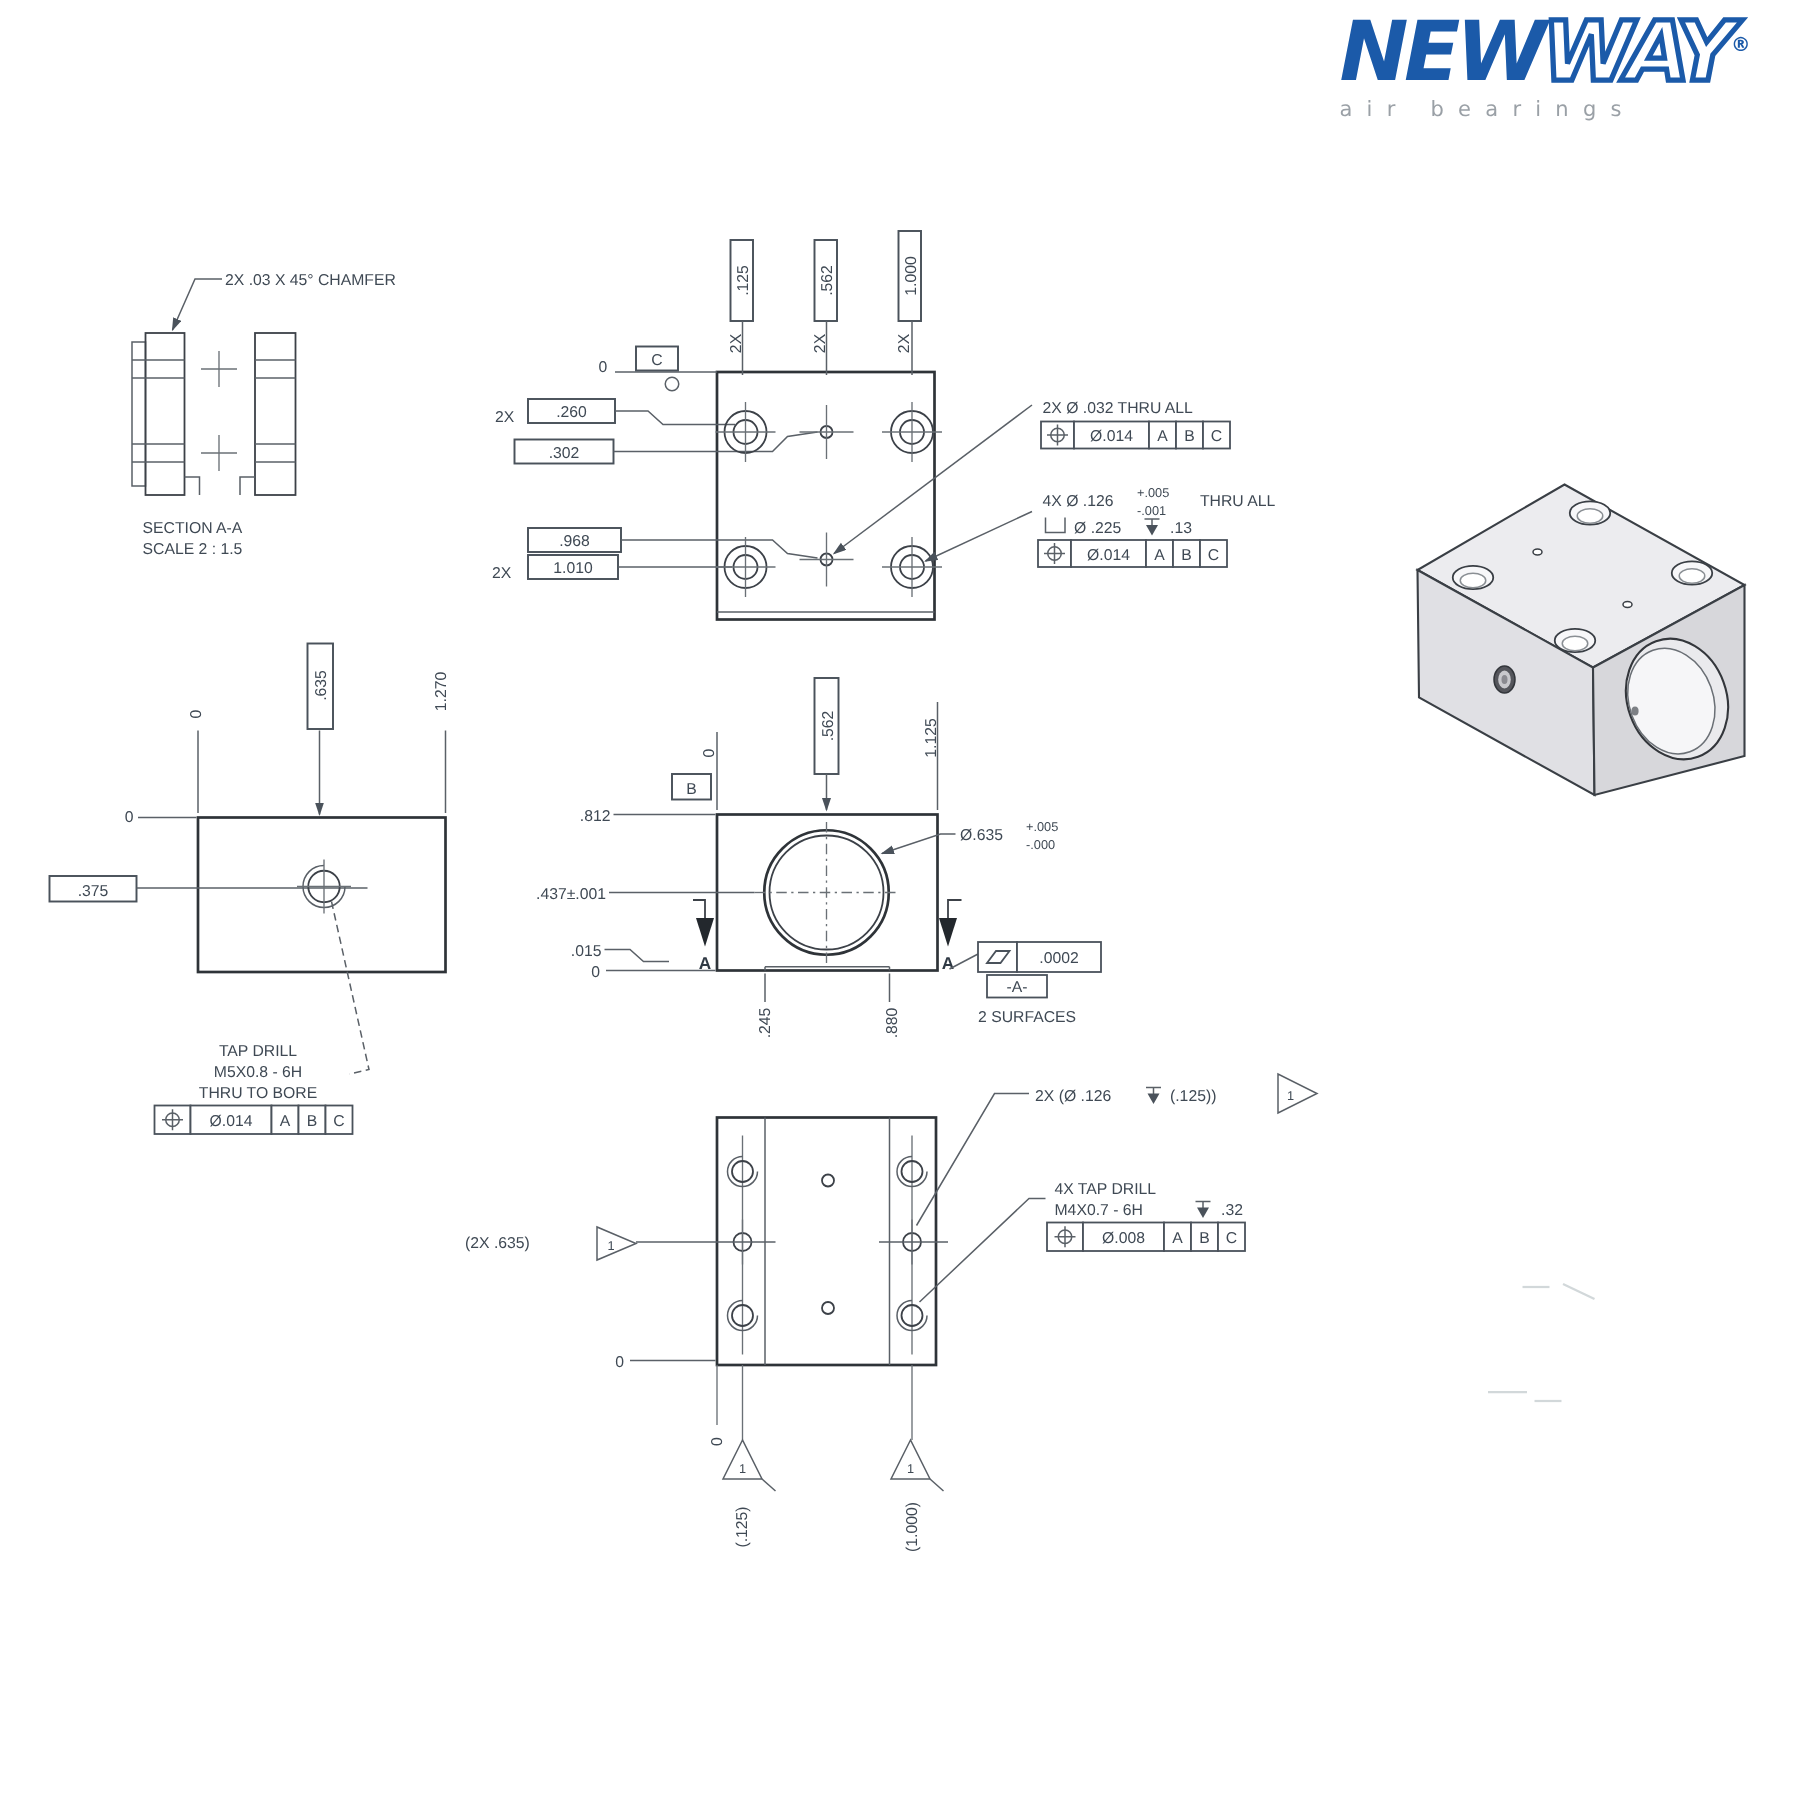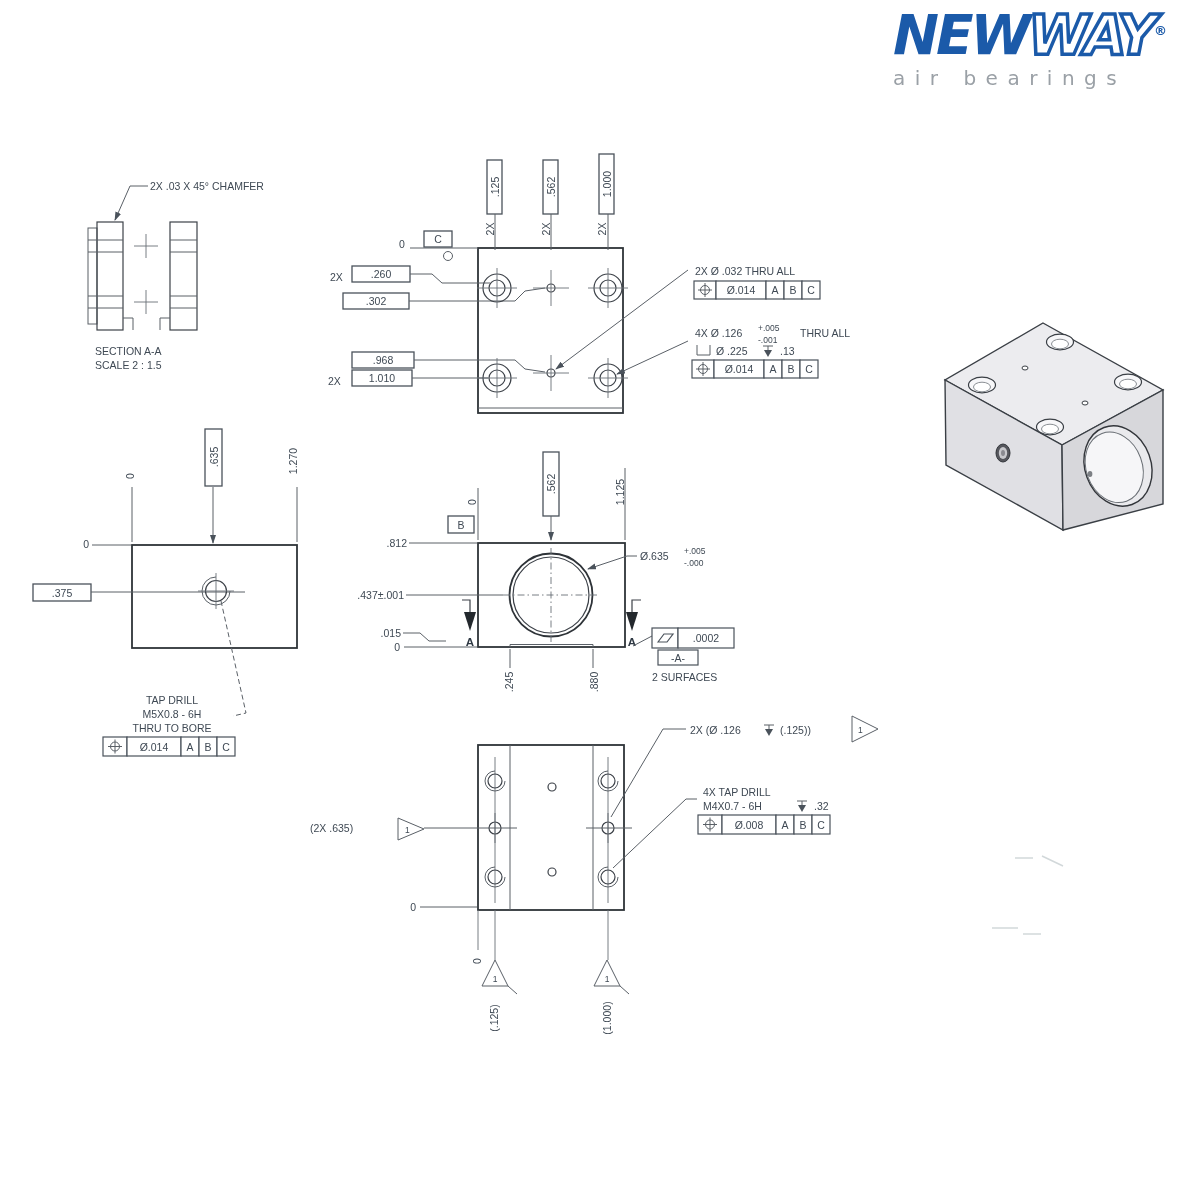--- a/index.html
+++ b/index.html
@@ -16,21 +16,21 @@
   .ts{font-family:"Liberation Sans",sans-serif;font-size:8.5px;fill:#3f4954;}
   .bx{fill:#ffffff;stroke:#4a525b;stroke-width:1.3;}
   .fcf{fill:#ffffff;stroke:#4a525b;stroke-width:1.2;}
   .ghost{stroke:#d2d8da;stroke-width:1.5;fill:none;}
   
   #logo{position:absolute;left:893px;top:2px;width:300px;height:92px;}
   #logo .words{font-family:"DejaVu Sans",sans-serif;font-style:italic;font-weight:800;font-size:55px;line-height:58px;letter-spacing:-3px;white-space:nowrap;}
   #logo .w-solid{color:#1b5aa9;}
   #logo .w-outline{color:#ffffff;-webkit-text-stroke:3.5px #1b5aa9;text-stroke:3.5px #1b5aa9;}
   #logo .reg{font-size:13px;color:#1b5aa9;vertical-align:super;-webkit-text-stroke:0;letter-spacing:0;font-style:normal;font-weight:bold;}
-  #logo .tagline{font-family:"DejaVu Sans",sans-serif;font-size:20px;color:#9aa0a6;letter-spacing:9.5px;margin-top:2px;white-space:nowrap;}
+  #logo .tagline{font-family:"DejaVu Sans",sans-serif;font-size:14px;color:#9aa0a6;letter-spacing:9.5px;margin-top:2px;white-space:nowrap;}
 </style>
 </head>
 <body>
 
 <div id="stage">
 
 <div id="logo">
   <div class="words"><span class="w-solid">NEW</span><span class="w-outline">WAY</span><span class="reg">®</span></div>
   <div class="tagline">air bearings</div>
 </div>

